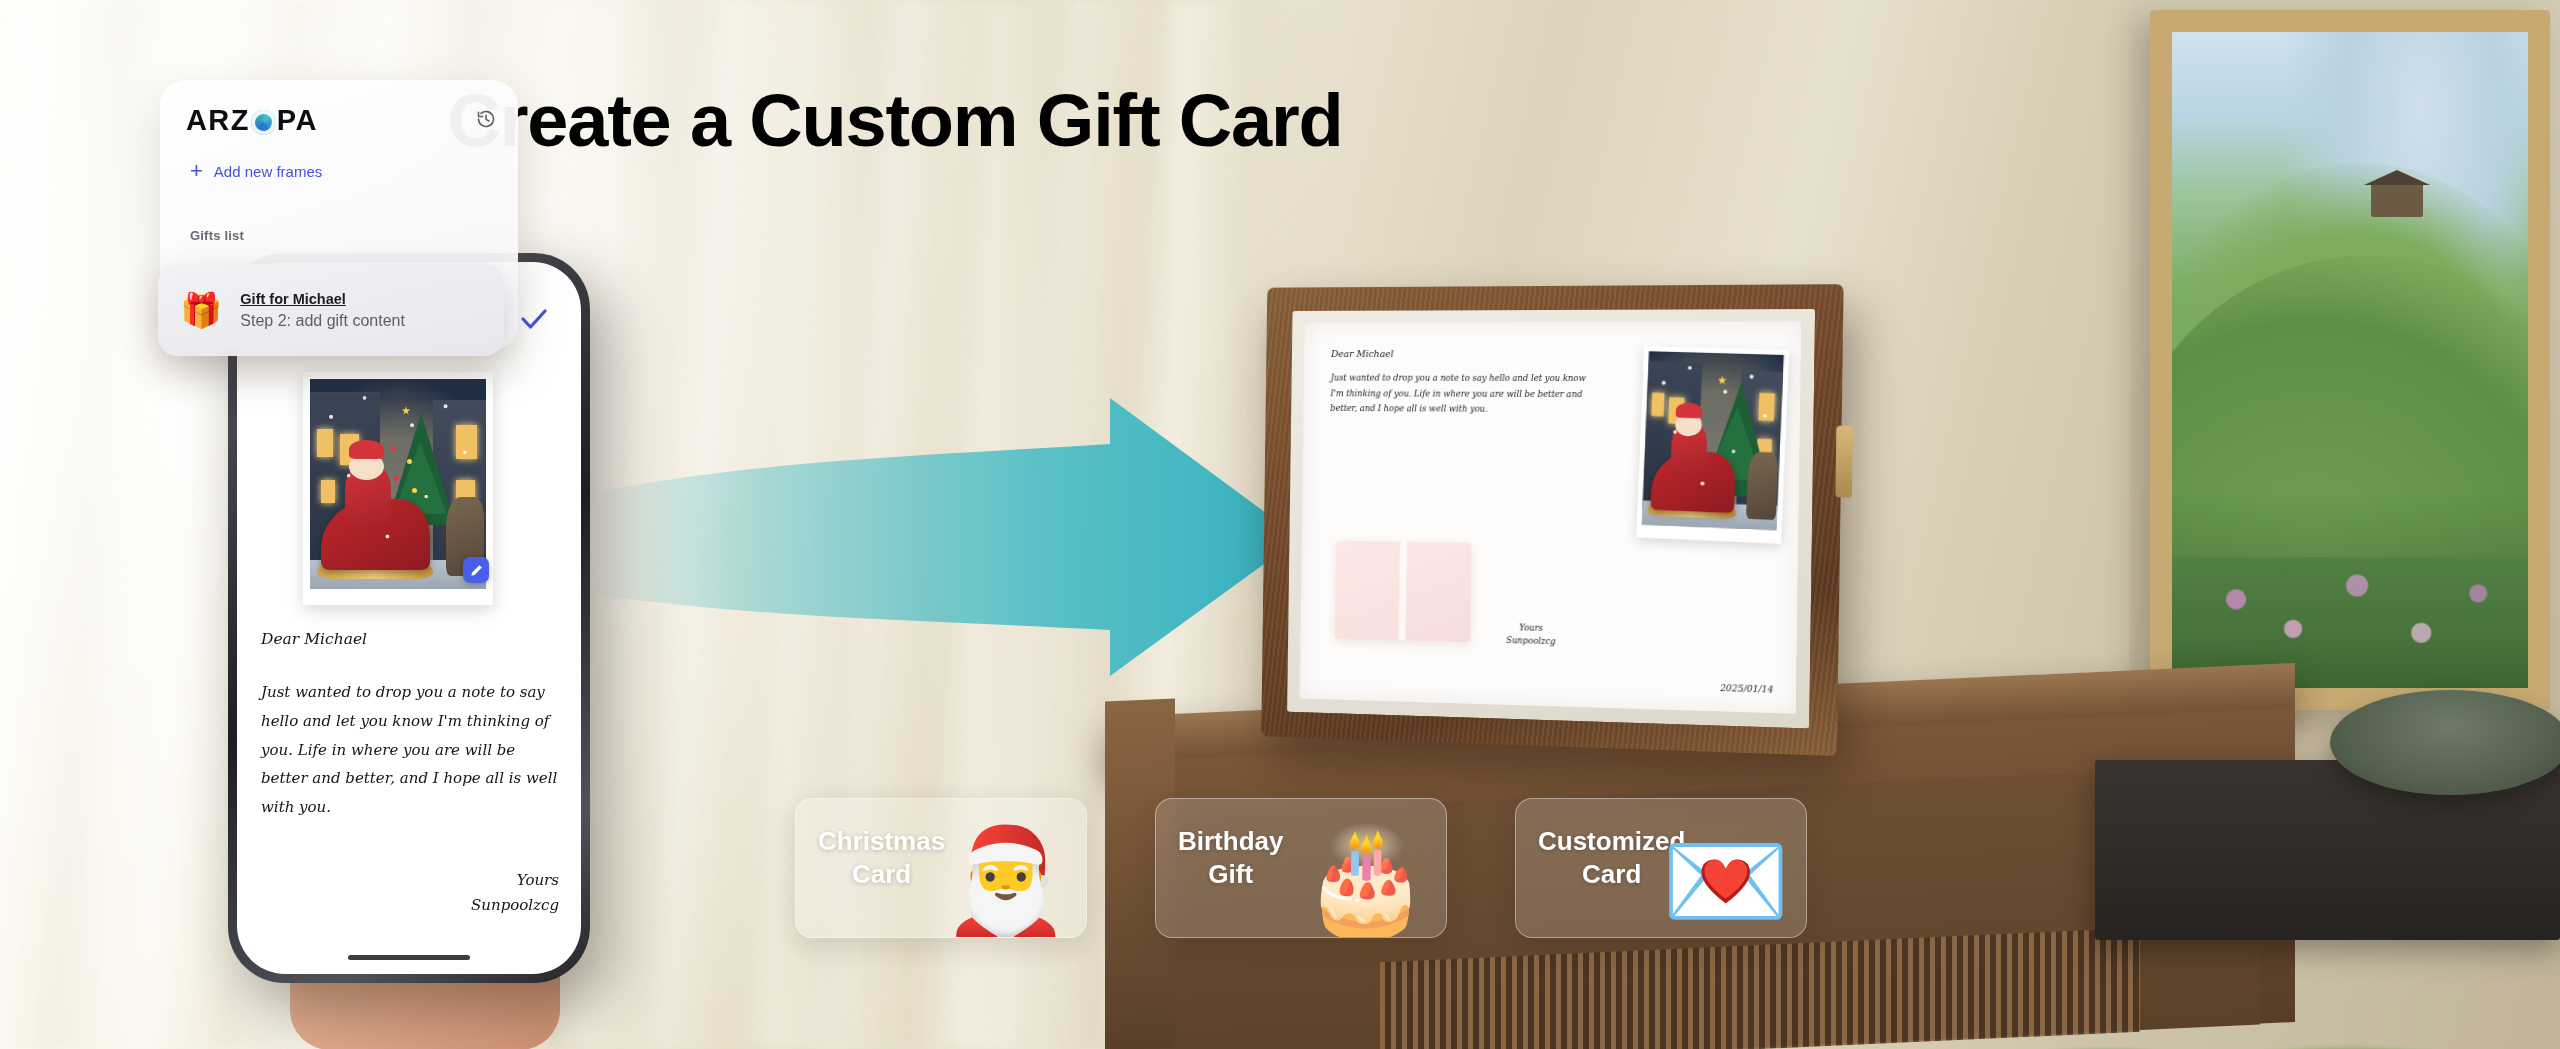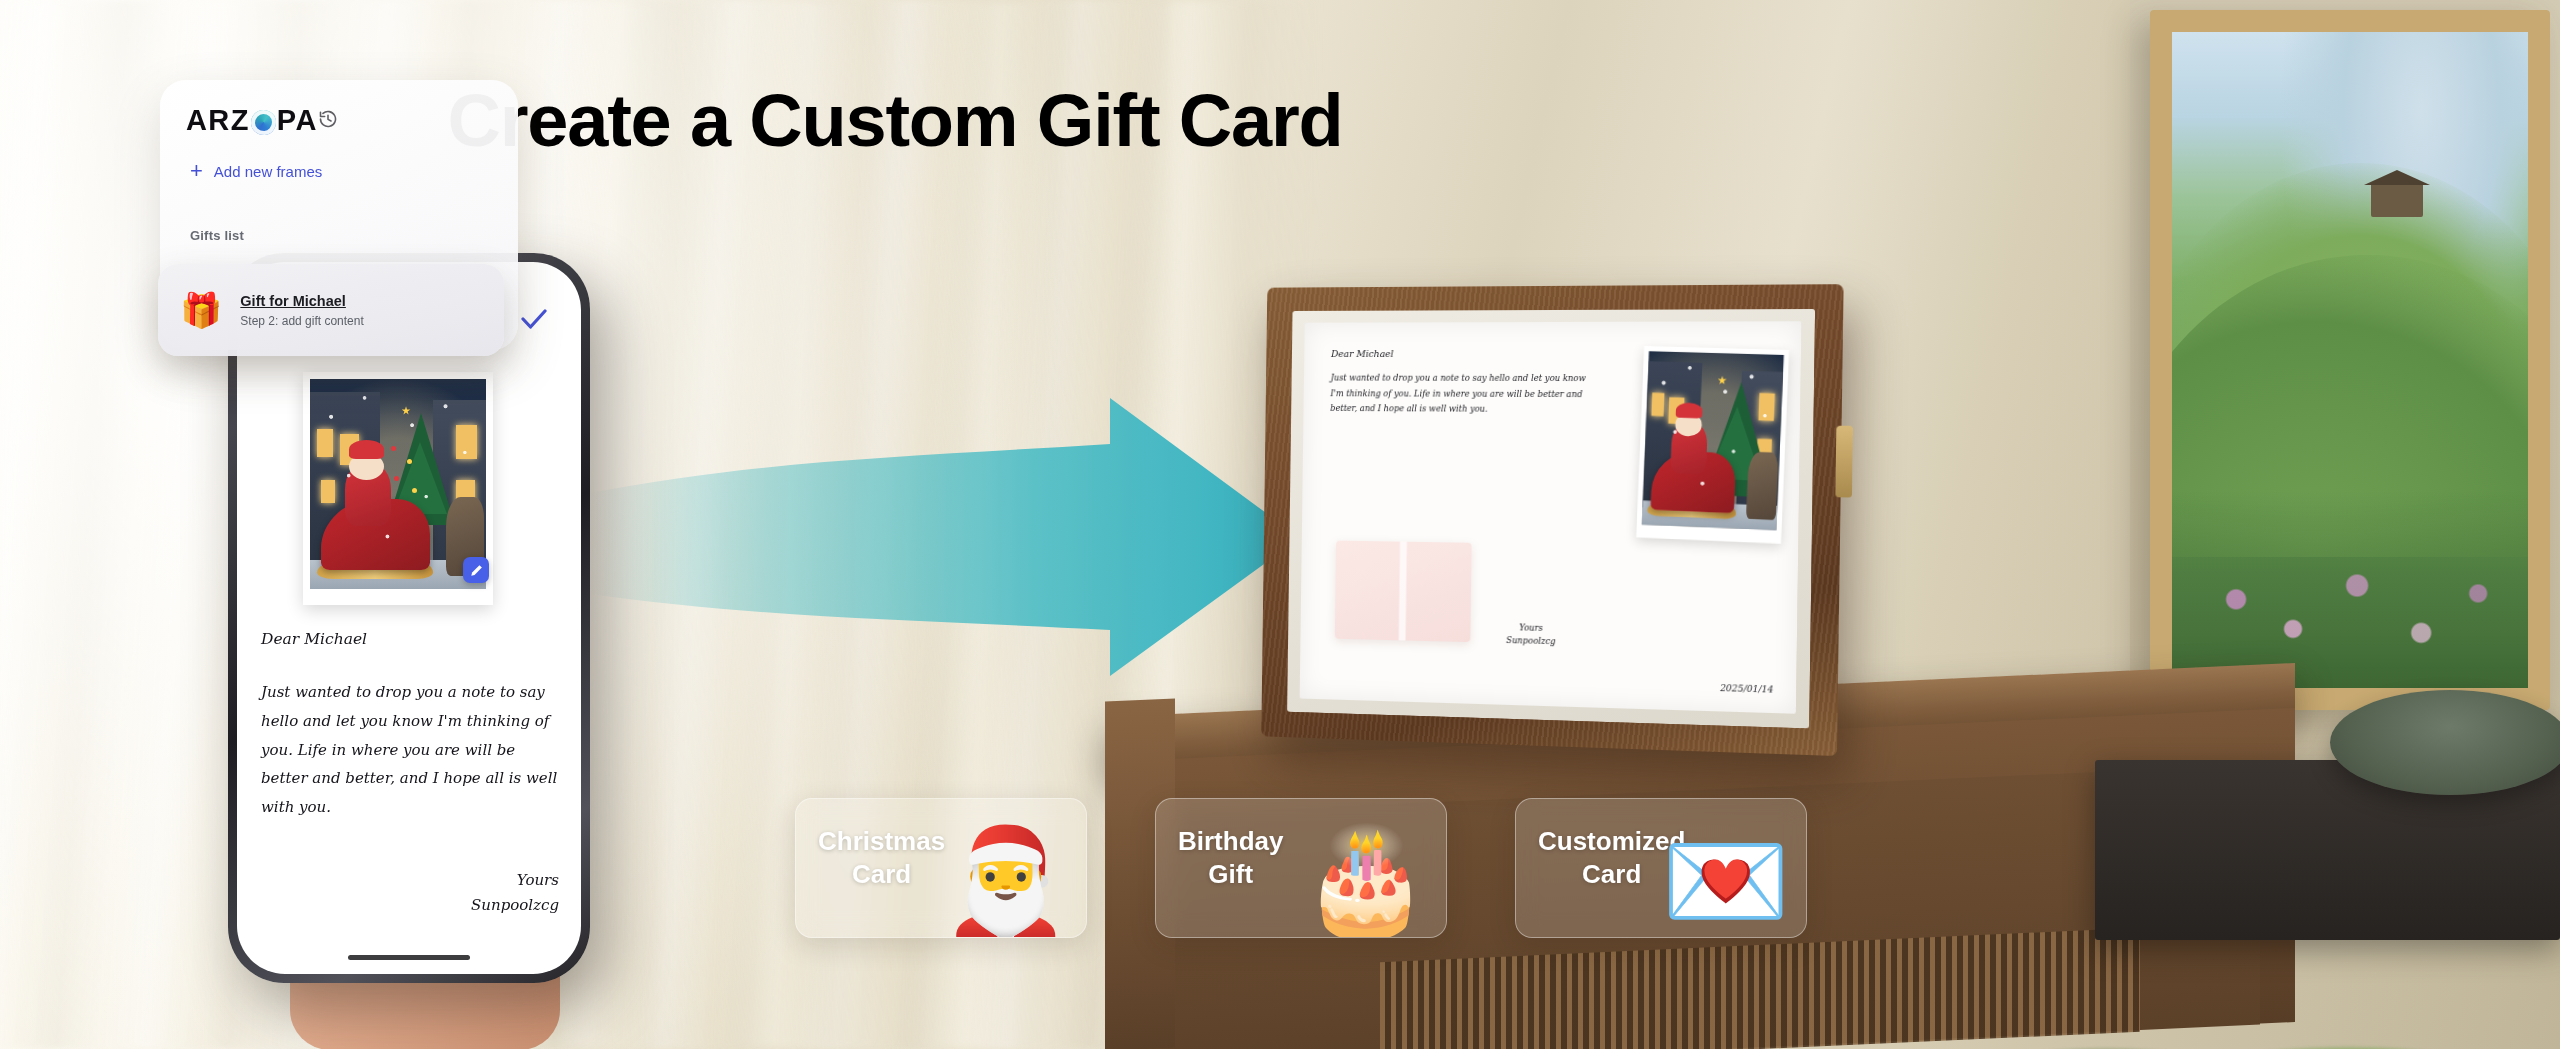--- a/index.html
+++ b/index.html
@@ -310,21 +310,21 @@
   .app-panel {
     position: absolute; left: 160px; top: 80px; width: 358px; height: 270px;
     background: linear-gradient(160deg, rgba(255,255,255,.96), rgba(246,246,249,.94));
     border-radius: 26px;
     box-shadow: 0 18px 48px rgba(90,80,60,.20);
     z-index: 9;
     overflow: visible;
   }
   .brand-row {
     position: absolute; left: 26px; top: 24px; right: 22px;
-    display: flex; align-items: center; justify-content: flex-start;
+    display: flex; align-items: center; justify-content: space-between;
   }
   .brand {
     display: flex; align-items: center;
     font-size: 29px; font-weight: 700; letter-spacing: 1.4px; color: #0e0e12;
   }
   .brand .o-mark {
     display: inline-block; width: 25px; height: 25px; margin: 0 1px;
     border-radius: 49% 51% 47% 53% / 52% 48% 52% 48%;
     background: conic-gradient(from 210deg, #2f6fd0 0deg, #2fa7b8 110deg, #43c2c9 180deg, #2e7fd4 300deg, #2f6fd0 360deg);
     box-shadow: inset 0 0 0 4px rgba(255,255,255,.92);
@@ -344,21 +344,21 @@
   .gift-item {
     position: absolute; left: -2px; top: 184px; width: 346px; height: 92px;
     background: linear-gradient(170deg, rgba(242,242,245,.99), rgba(230,230,236,.97));
     border-radius: 20px;
     box-shadow: 0 14px 34px rgba(80,70,55,.22);
     display: flex; align-items: center; gap: 18px; padding: 0 22px;
     z-index: 11;
   }
   .gift-emoji { font-size: 34px; line-height: 1; }
   .gift-meta .g-title { font-size: 14.5px; font-weight: 700; color: #1b1b22; text-decoration: underline; }
-  .gift-meta .g-sub { font-size: 12px; color: #5c6068; margin-top: 5px; }
+  .gift-meta .g-sub { font-size: 16px; color: #5c6068; margin-top: 5px; }
 
   
   .arrow { position: absolute; left: 590px; top: 398px; width: 710px; height: 300px; z-index: 4; }
 
   
   .headline {
     position: absolute; left: 0; top: 78px; width: 1790px; text-align: center; z-index: 6;
   }
   .h-title {
     font-size: 74px; font-weight: 700; color: #000; letter-spacing: -1.2px;

